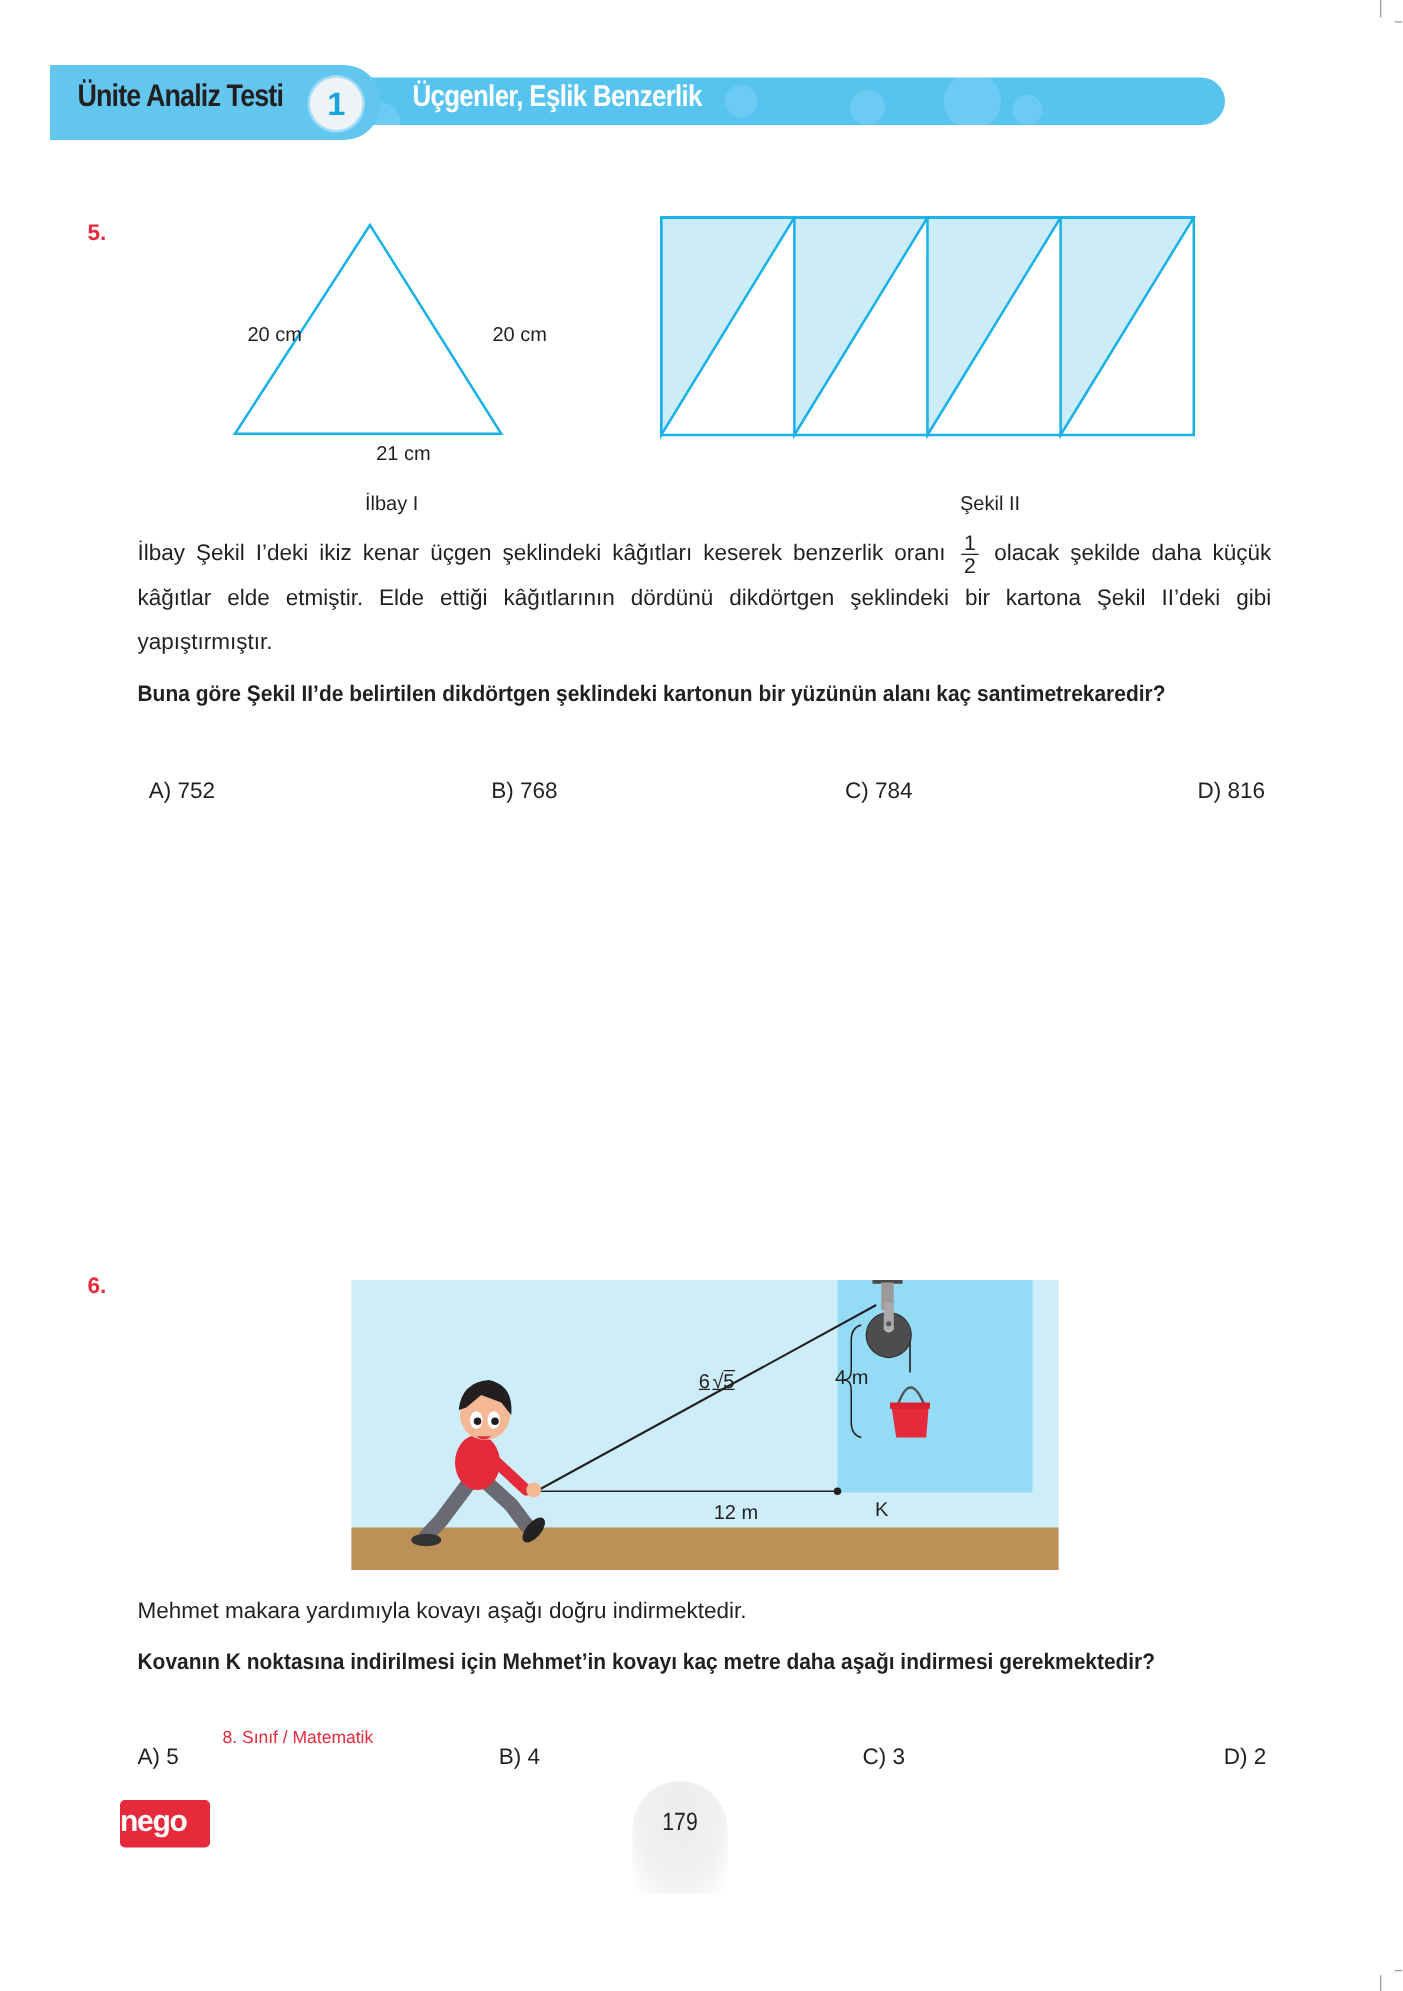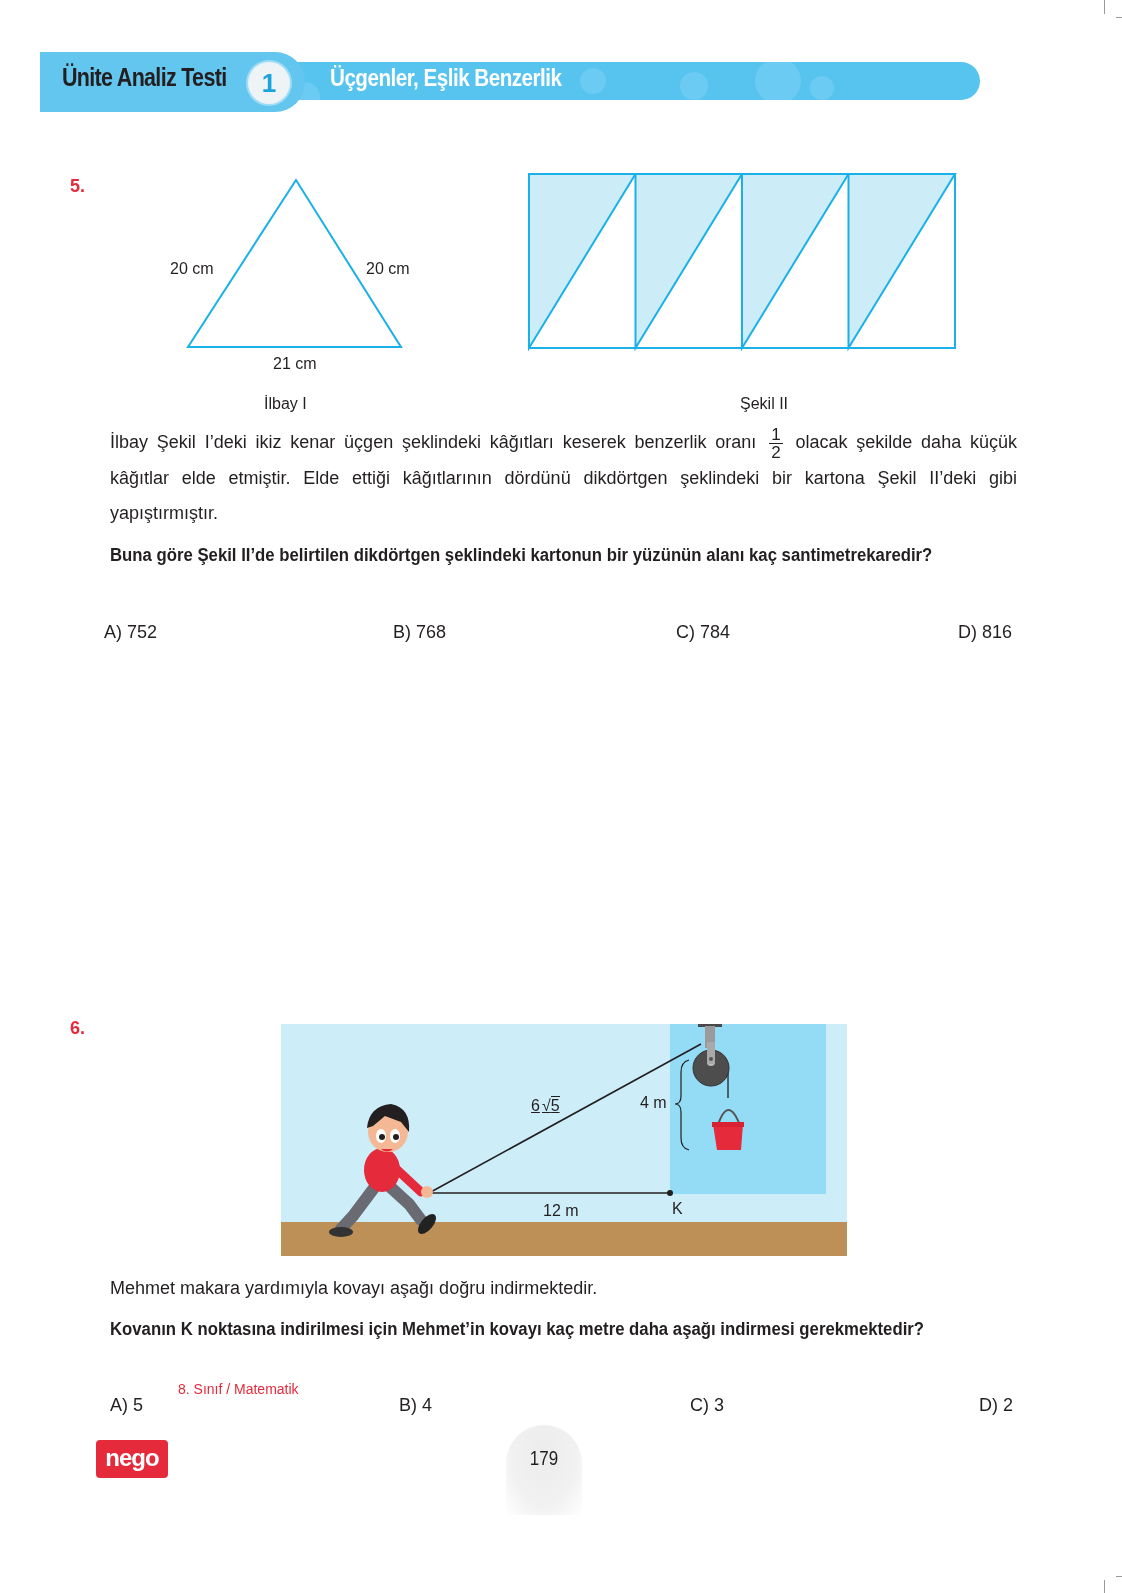--- a/index.html
+++ b/index.html
@@ -21,33 +21,33 @@
                          transform: scaleX(0.86); transform-origin: left center; white-space: nowrap; }
     .badge { position: absolute; left: 248px; top: 62px; width: 42px; height: 42px; border-radius: 50%;
              background: #eef3f6; box-shadow: 0 0 0 2px #9fdcf5; text-align: center; line-height: 42px;
              font-weight: bold; font-size: 26px; color: #1aa3dd; }
     .banner-right-title { position: absolute; left: 330px; top: 64px; font-weight: bold; font-size: 24px;
                           color: #ffffff; letter-spacing: -0.6px; transform: scaleX(0.86);
                           transform-origin: left center; white-space: nowrap; }
 
     .qnum { position: absolute; font-weight: bold; font-size: 18px; color: #e52a3b; }
 
-    .fig-label { position: absolute; font-size: 16px; color: #231f20; }
+    .fig-label { position: absolute; font-size: 16px; color: #231f20; margin-left: 28px; }
     .para { position: absolute; left: 110px; width: 907px; font-size: 18px; line-height: 35px; text-align: justify; }
     .bold-q { position: absolute; left: 110px; width: 907px; font-size: 18px; font-weight: bold; line-height: 31px;
               text-align: justify; transform: scaleX(0.93); transform-origin: left top; width: 975px; }
     .opt { position: absolute; font-size: 18px; color: #231f20; }
 
     .frac { display: inline-block; vertical-align: middle; text-align: center; font-size: 17px; line-height: 17px; margin: 0 4px; }
     .frac span { display: block; }
     .frac .num { border-bottom: 1.2px solid #231f20; padding: 0 2px; }
 
     
     .logo { position: absolute; left: 96px; top: 1440px; width: 72px; height: 38px; background: #e52a3b;
-            border-radius: 4px; color: #fff; font-weight: bold; font-size: 24px; text-align: center; line-height: 36px;
+            border-radius: 4px; color: #fff; font-weight: bold; font-size: 24px; line-height: 36px;
             letter-spacing: -1px; }
     .footer-sub { position: absolute; left: 178px; top: 1381px; font-size: 14px; color: #e52a3b; }
     .page-bump { position: absolute; left: 506px; top: 1425px; width: 76px; height: 90px;
                  background: radial-gradient(ellipse at 50% 30%, #ececec 0%, #f1f1f1 60%, #ffffff 100%);
                  border-radius: 38px 38px 4px 4px; }
     .page-num { position: absolute; left: 506px; top: 1447px; width: 76px; text-align: center; font-size: 20px; color: #231f20;
                 transform: scaleX(0.85); }
   </style>
 </head>
 <body>
@@ -92,21 +92,21 @@
   <span>İlbay Şekil I’deki ikiz kenar üçgen şeklindeki kâğıtları keserek benzerlik oranı</span>
   <span class="frac">
     <span class="num">1</span>
     <span class="den">2</span>
   </span>
   <span>olacak şekilde daha küçük kâğıtlar elde etmiştir. Elde ettiği kâğıtlarının dördünü dikdörtgen şeklindeki bir kartona Şekil II’deki gibi yapıştırmıştır.</span>
 </div>
 
 <div class="bold-q" style="top:540px;">Buna göre Şekil II’de belirtilen dikdörtgen şeklindeki kartonun bir yüzünün alanı kaç santimetrekaredir?</div>
 
-<div class="opt" style="left:104px;top:622px;text-align:right;">A) 752</div>
+<div class="opt" style="left:119px;top:622px;text-align:right;">A) 752</div>
 <div class="opt" style="left:393px;top:622px;">B) 768</div>
 <div class="opt" style="left:676px;top:622px;text-align:right;">C) 784</div>
 <div class="opt" style="left:958px;top:622px;">D) 816</div>
 
 <div class="qnum" style="left:70px;top:1018px;">6.</div>
 
 <svg class="abs" style="left:281px;top:1024px;" width="566" height="232">
   <rect x="0" y="0" width="566" height="232" fill="#cdeef9"></rect>
   <rect x="389" y="0" width="156" height="170" fill="#94dbf6"></rect>
   <rect x="0" y="198" width="566" height="34" fill="#bd9058"></rect>

